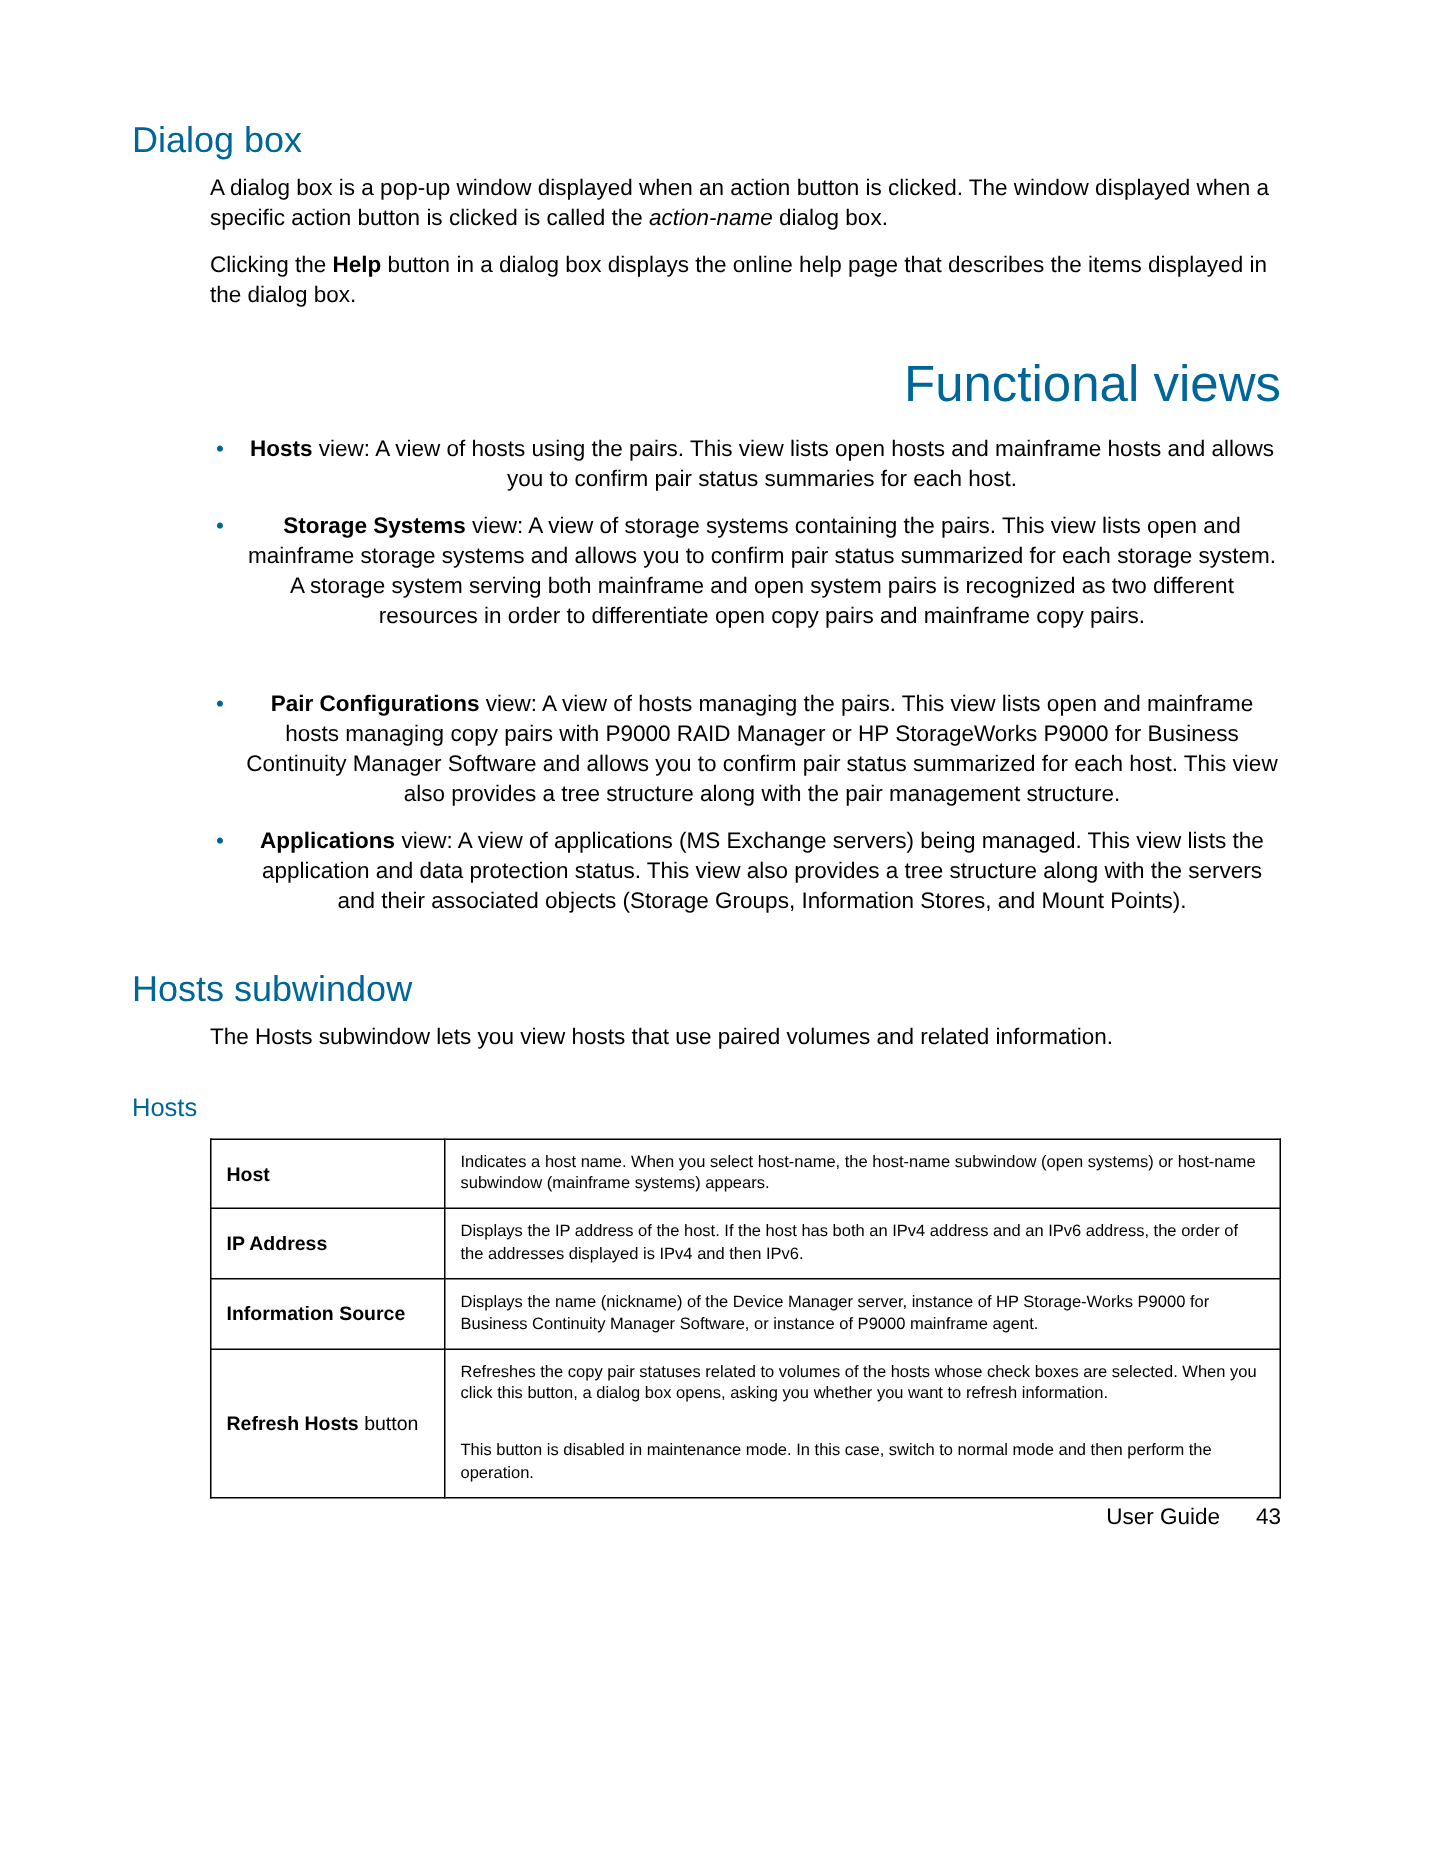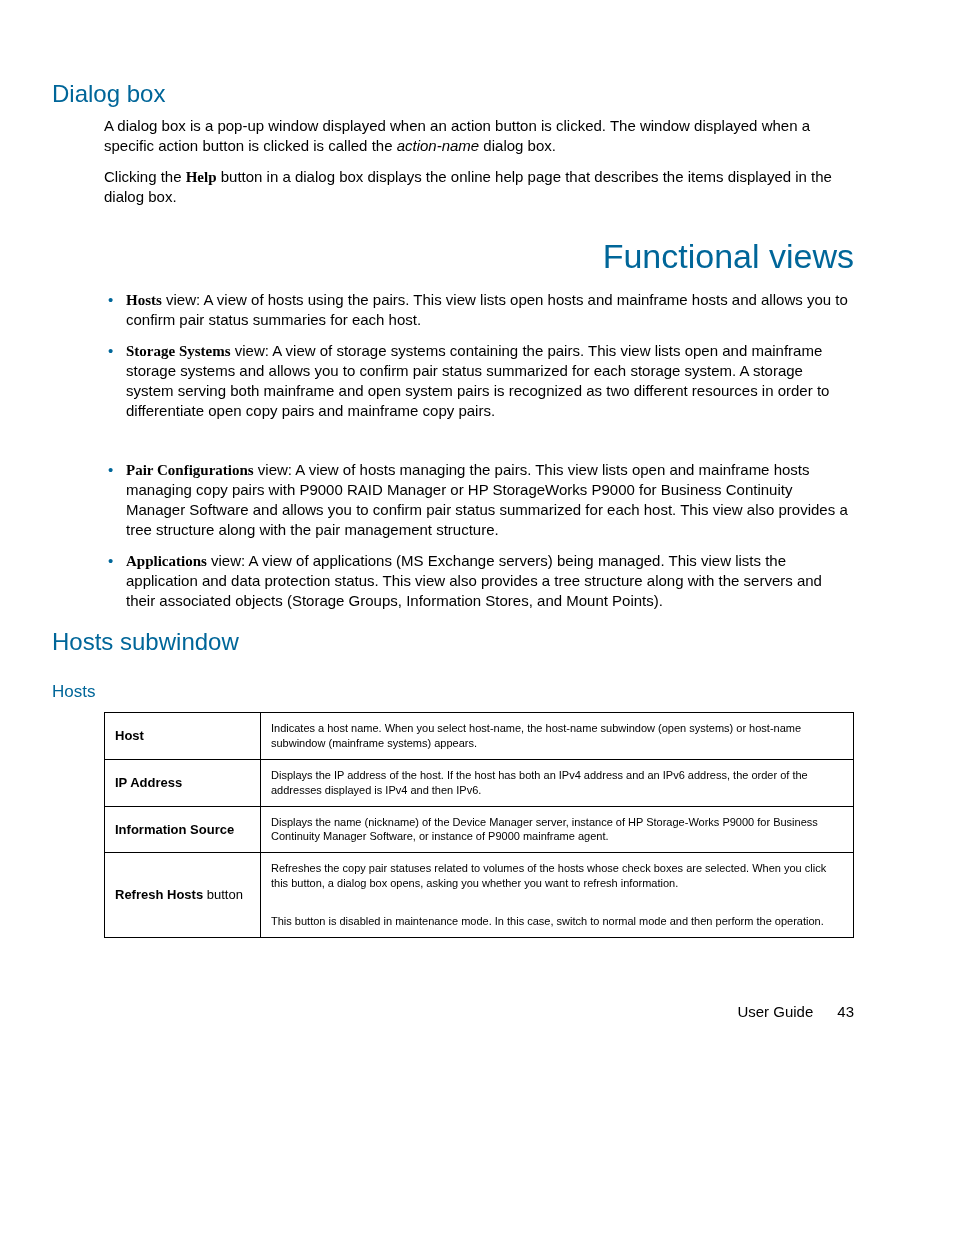--- a/index.html
+++ b/index.html
@@ -11,21 +11,21 @@
     font-family: "Helvetica Neue", Helvetica, Arial, sans-serif;
     color: #000;
     background: #fff;
     font-weight: 300;
   }
   .page {
     position: relative;
     width: 954px;
     height: 1080px;
     box-sizing: border-box;
-    padding: 80px 100px 60px 52px;
+    padding: 80px 100px 60px 88px;
   }
   h2.section {
     font-weight: 300;
     color: #006699;
     font-size: 24px;
     margin: 0 0 8px 0;
   }
   h1.chapter {
     font-weight: 300;
     color: #006699;
@@ -44,38 +44,39 @@
   }
   p {
     font-size: 15px;
     line-height: 1.35;
     margin: 0 0 10px 0;
   }
   ul.bullets {
     list-style: none;
     padding: 0;
     margin: 4px 0 0 0;
+    text-align: center;
   }
   ul.bullets > li {
     position: relative;
     padding-left: 22px;
     font-size: 15px;
     line-height: 1.35;
     margin-bottom: 10px;
   }
   ul.bullets > li::before {
     content: "•";
     position: absolute;
     left: 4px;
     top: 0;
     color: #006699;
     font-size: 15px;
   }
   .gap { height: 24px; }
-  b { font-weight: 700; font-family: Liberation Serif, serif; }
+  b { font-weight: 700; }
   i { font-style: italic; }
 
   table.def {
     border-collapse: collapse;
     width: 100%;
     margin-top: 4px;
   }
   table.def td {
     border: 1.5px solid #000;
     padding: 8px 10px;
@@ -120,21 +121,24 @@
       <li><b>Hosts</b><span> view: A view of hosts using the pairs. This view lists open hosts and mainframe hosts and allows you to confirm pair status summaries for each host.</span></li>
       <li><b>Storage Systems</b><span> view: A view of storage systems containing the pairs. This view lists open and mainframe storage systems and allows you to confirm pair status summarized for each storage system. A storage system serving both mainframe and open system pairs is recognized as two different resources in order to differentiate open copy pairs and mainframe copy pairs.</span></li>
     </ul>
     <div class="gap"></div>
     <ul class="bullets">
       <li><b>Pair Configurations</b><span> view: A view of hosts managing the pairs. This view lists open and mainframe hosts managing copy pairs with P9000 RAID Manager or HP StorageWorks P9000 for Business Continuity Manager Software and allows you to confirm pair status summarized for each host. This view also provides a tree structure along with the pair management structure.</span></li>
       <li><b>Applications</b><span> view: A view of applications (MS Exchange servers) being managed. This view lists the application and data protection status. This view also provides a tree structure along with the servers and their associated objects (Storage Groups, Information Stores, and Mount Points).</span></li>
     </ul>
   </div>
 
-  <h2 class="section" style="margin-top:17px">Hosts subwindow</h2>
+  <h2 class="section" style="margin-top:35px">Hosts subwindow</h2>
+  <div class="body-block">
+    <p>The Hosts subwindow lets you view hosts that use paired volumes and related information.</p>
+  </div>
 
   <h3 class="subhead">Hosts</h3>
   <div class="body-block">
     <table class="def">
       <tbody>
           <tr>
         <td class="label">Host</td>
         <td>Indicates a host name. When you select host-name, the host-name subwindow (open systems) or host-name subwindow (mainframe systems) appears.</td>
       </tr>
       <tr>

